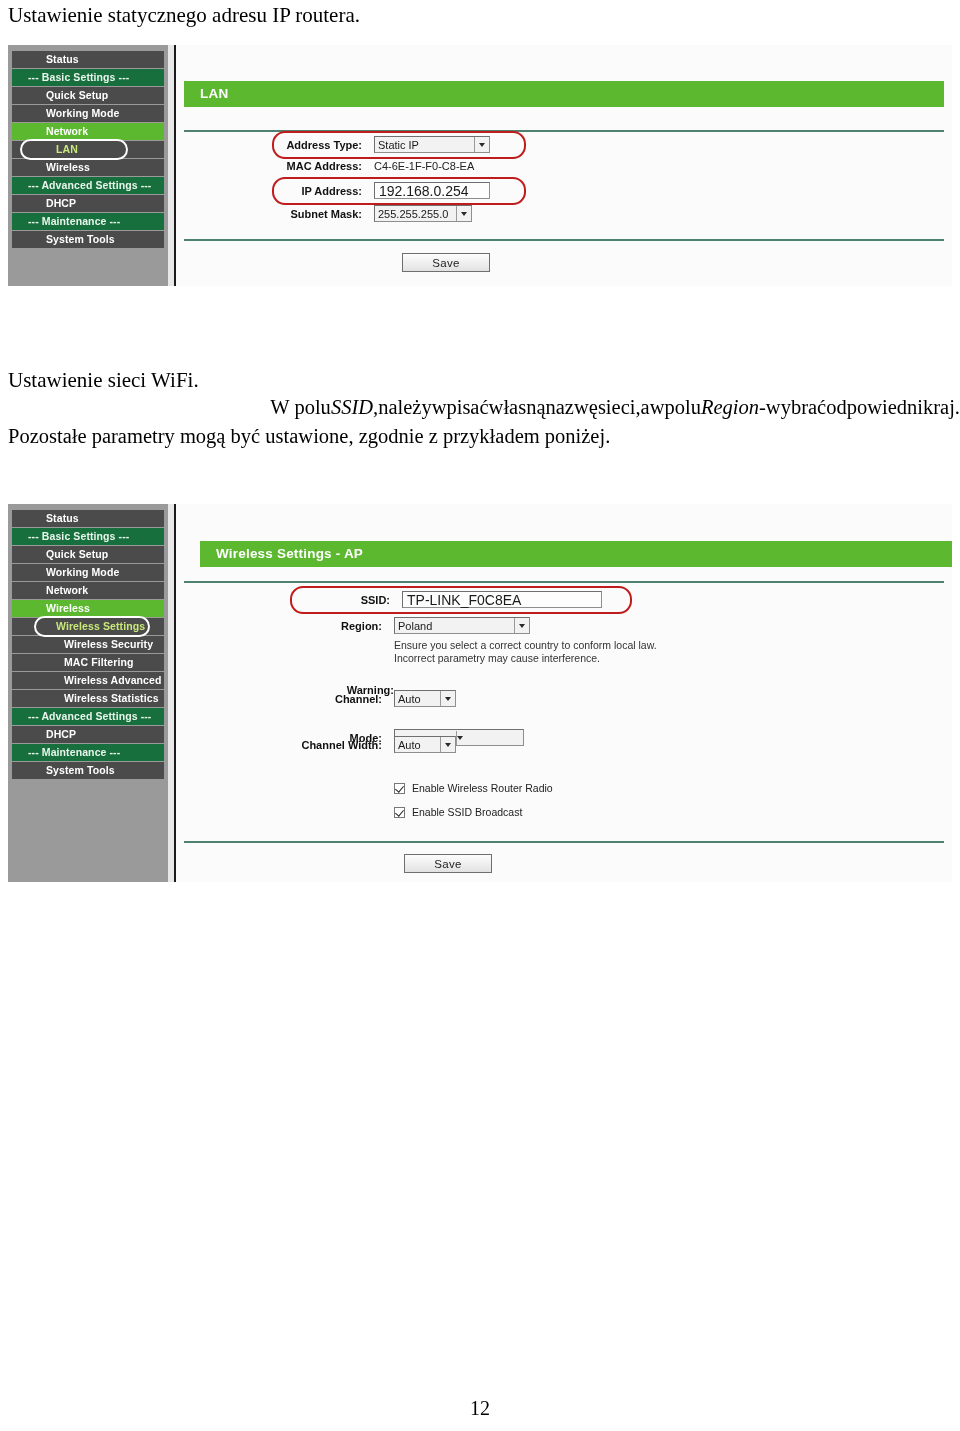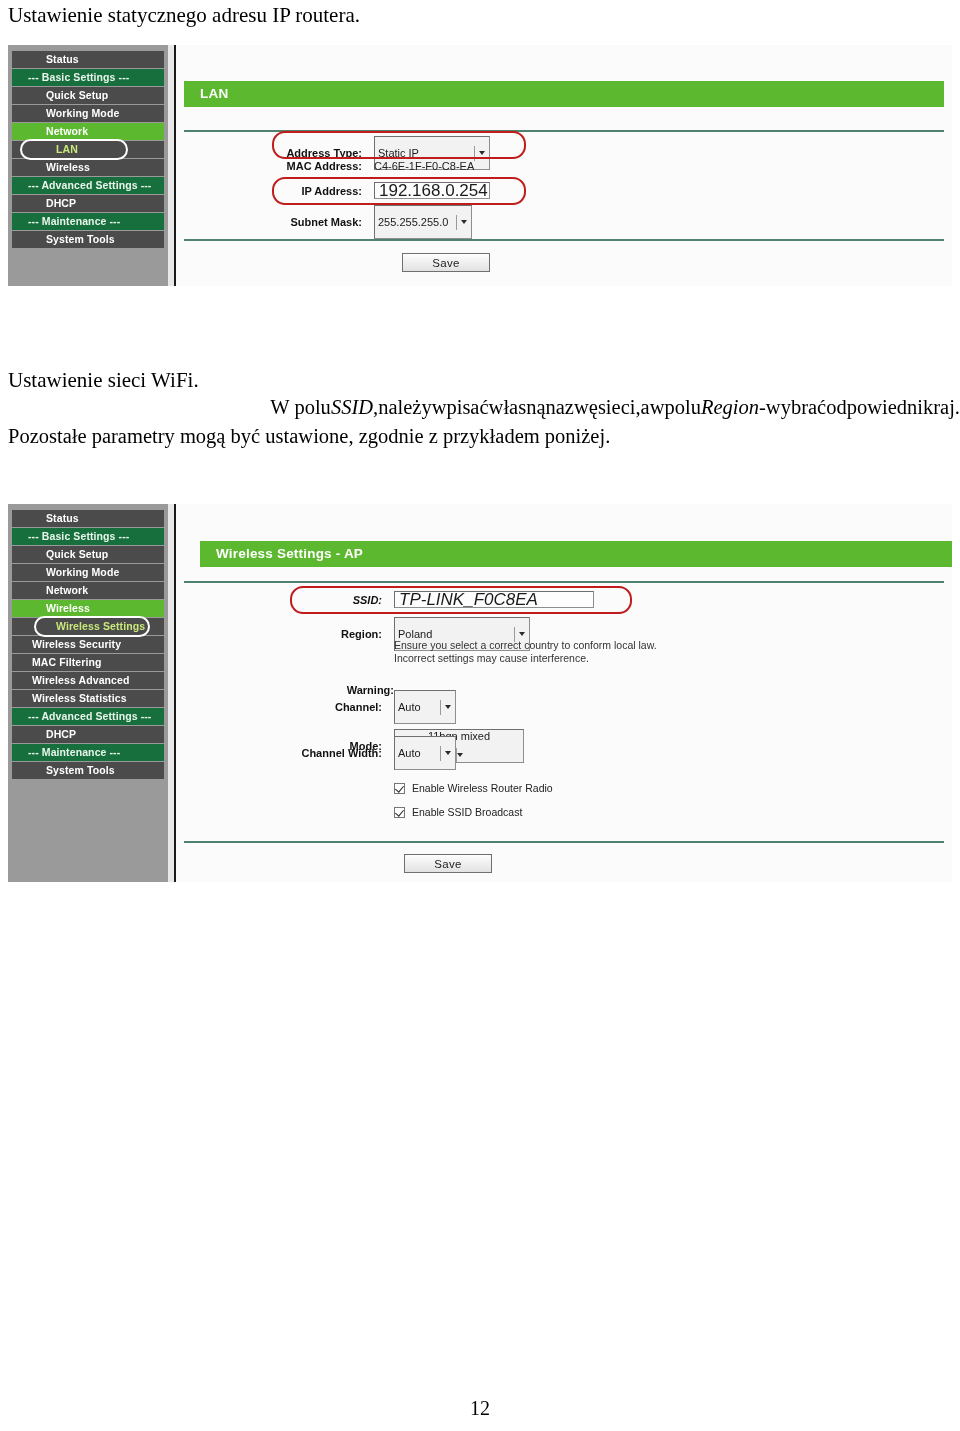--- a/index.html
+++ b/index.html
@@ -85,21 +85,21 @@
     letter-spacing:.1px;
     margin-bottom:1px;
     background:#4b4b4b;
     color:#ffffff;
     box-sizing:border-box;
     white-space:nowrap;
     position:relative;
   }
   .mi .lbl{display:block;}
   .mi.lvl1 .lbl{padding-left:34px;}
-  .mi.lvl2 .lbl{padding-left:20px;}
+  .mi.lvl2 .lbl{padding-left:52px;}
   .mi.section{
     background:#166f3c;
     color:#e9f5ec;
   }
   .mi.section .lbl{padding-left:16px;}
   .mi.active{
     background:#5cb82e;
     color:#ffffff;
   }
   .mi.active .lbl{padding-left:34px;}
@@ -160,33 +160,33 @@
     color:#222;
     white-space:nowrap;
   }
   .textbox{
     background:#fdfdfd;
     border:1px solid #8e8e8e;
     border-top-color:#6f6f6f;
     border-left-color:#6f6f6f;
     height:17px;
     line-height:16px;
-    font-size:17px;
+    font-size:14px;
     color:#1a1a1a;
     padding:0 4px;
     box-sizing:border-box;
     display:flex;
     align-items:center;
   }
   .selectbox{
     background:#f2f2f2;
     border:1px solid #8e8e8e;
     border-top-color:#6f6f6f;
     border-left-color:#6f6f6f;
-    height:34px;
+    height:17px;
     box-sizing:border-box;
     display:flex;
     align-items:center;
     font-size:11px;
     color:#1a1a1a;
   }
   .selectbox .sv{
     flex:1 1 auto;
     padding:0 3px;
     white-space:nowrap;
@@ -434,38 +434,38 @@
       </div>
     </div>
 
     <div class="sb-gutter"></div>
 
     <div class="content">
       <div class="title-bar" style="left:24px; top:37px; width:760px;">Wireless Settings - AP</div>
 
       <div class="rule" style="left:8px; top:77px; width:760px;"></div>
 
-      <div class="frow" style="left:120px; top:87px;font-style:italic;">
+      <div class="frow" style="left:128px; top:87px;">
         <span class="flabel" style="width:86px;">SSID:</span>
         <span class="textbox" style="width:200px; margin-left:12px;">TP-LINK_F0C8EA</span>
       </div>
 
       <div class="frow" style="left:120px; top:113px;">
         <span class="flabel" style="width:86px;">Region:</span>
         <span class="selectbox" style="width:136px; margin-left:12px;">
           <span class="sv">Poland</span>
           <span class="arrow">
               <i></i>
             </span>
         </span>
       </div>
 
       <div class="flabel" style="position:absolute; left:132px; top:136px; width:86px;margin-top:44px;">Warning:</div>
       <div class="warn-text" style="left:218px; top:135px;">Ensure you select a correct country to conform local law.</div>
-      <div class="warn-text" style="left:218px; top:148px;">Incorrect settings may cause interference.</div>
+      <div class="warn-text" style="left:218px; top:148px;">Incorrect parametry may cause interference.</div>
 
       <div class="frow" style="left:120px; top:186px;">
         <span class="flabel" style="width:86px;">Channel:</span>
         <span class="selectbox" style="width:62px; margin-left:12px;">
           <span class="sv">Auto</span>
           <span class="arrow">
               <i></i>
             </span>
         </span>
       </div>

